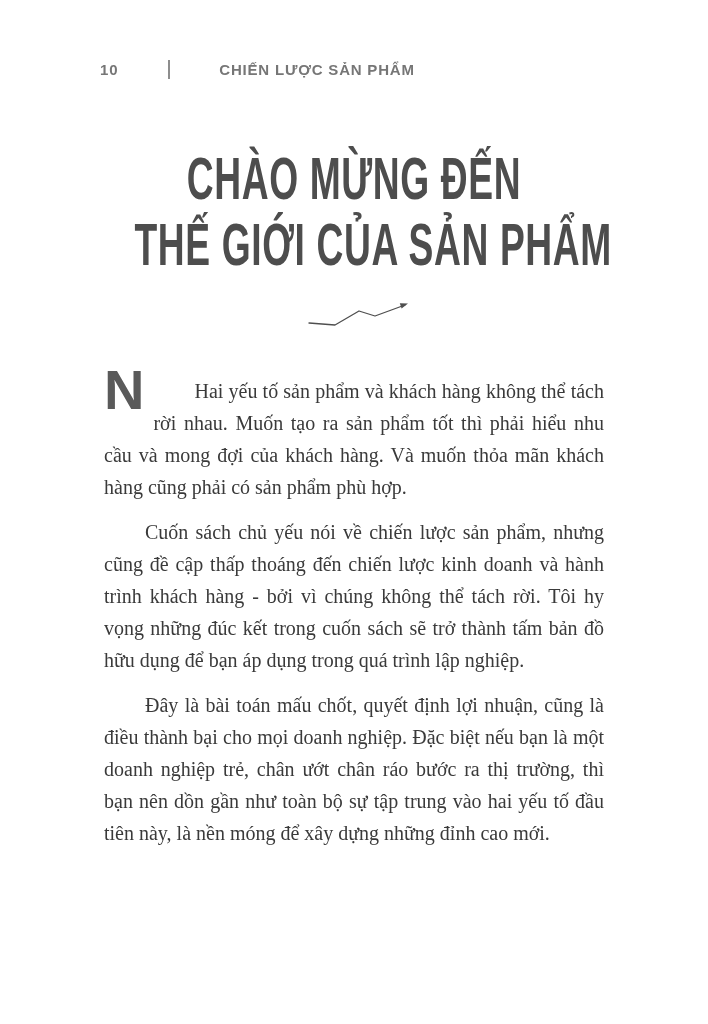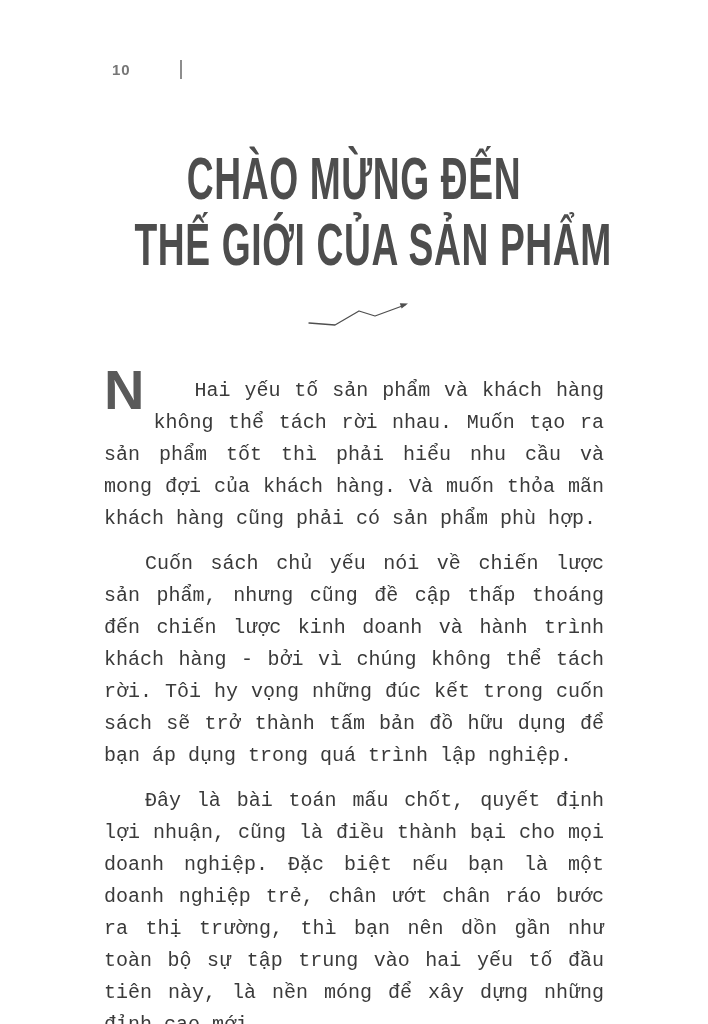--- a/index.html
+++ b/index.html
@@ -10,21 +10,21 @@
     width: 708px;
     height: 1024px;
     margin: 0 auto;
     background: #ffffff;
     overflow: hidden;
   }
 
   
   .running-head {
     position: absolute;
-    left: 112px;
+    left: 100px;
     top: 60px;
     display: flex;
     align-items: center;
     font-family: "Liberation Sans", sans-serif;
     font-size: 15px;
     font-weight: 700;
     letter-spacing: 0.8px;
     color: #767676;
     gap: 35px;
   }
@@ -70,41 +70,42 @@
     left: 104px;
     top: 362px;
     width: 500px;
     font-family: "Liberation Serif", serif;
     font-size: 20px;
     line-height: 32px;
     color: #3a3a3a;
     text-align: justify;
   }
   .para { margin: 0; }
-  .para + .para { margin-top: 13px; font-family: Liberation Mono, monospace; }
+  .para + .para { margin-top: 13px; }
   .para.indent { text-indent: 41px; }
 
   .drop-cap {
     float: left;
     font-family: "Liberation Sans", sans-serif;
     font-weight: 700;
     font-size: 56px;
     line-height: 46px;
     color: #5a5a5a;
     margin: 5px 9px 0 0;
   }
 </style>
 </head>
 <body>
 
 <div class="page">
 
   <header class="running-head">
     <span class="page-num">10</span>
     <span class="head-divider"></span>
+    <span class="running-title">CHIẾN LƯỢC SẢN PHẨM</span>
   </header>
 
   <h1 class="chapter-title">
     <span class="title-line">CHÀO MỪNG ĐẾN</span>
     <span class="title-line">THẾ GIỚI CỦA SẢN PHẨM</span>
   </h1>
 
   <div class="deco">
     <svg viewBox="0 0 110 32" width="110" height="32" aria-hidden="true">
       <path d="M3 25 L29 27 L53 13 L69 18 L99 7" fill="none" stroke="#4f4f4f" stroke-width="1.3" stroke-linejoin="round" stroke-linecap="round"></path>

